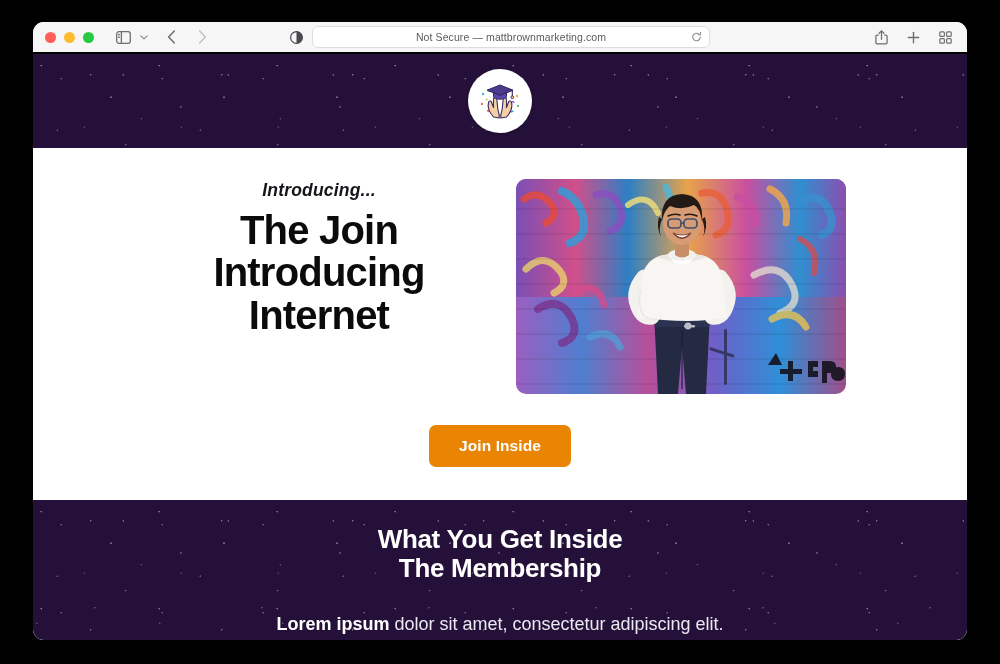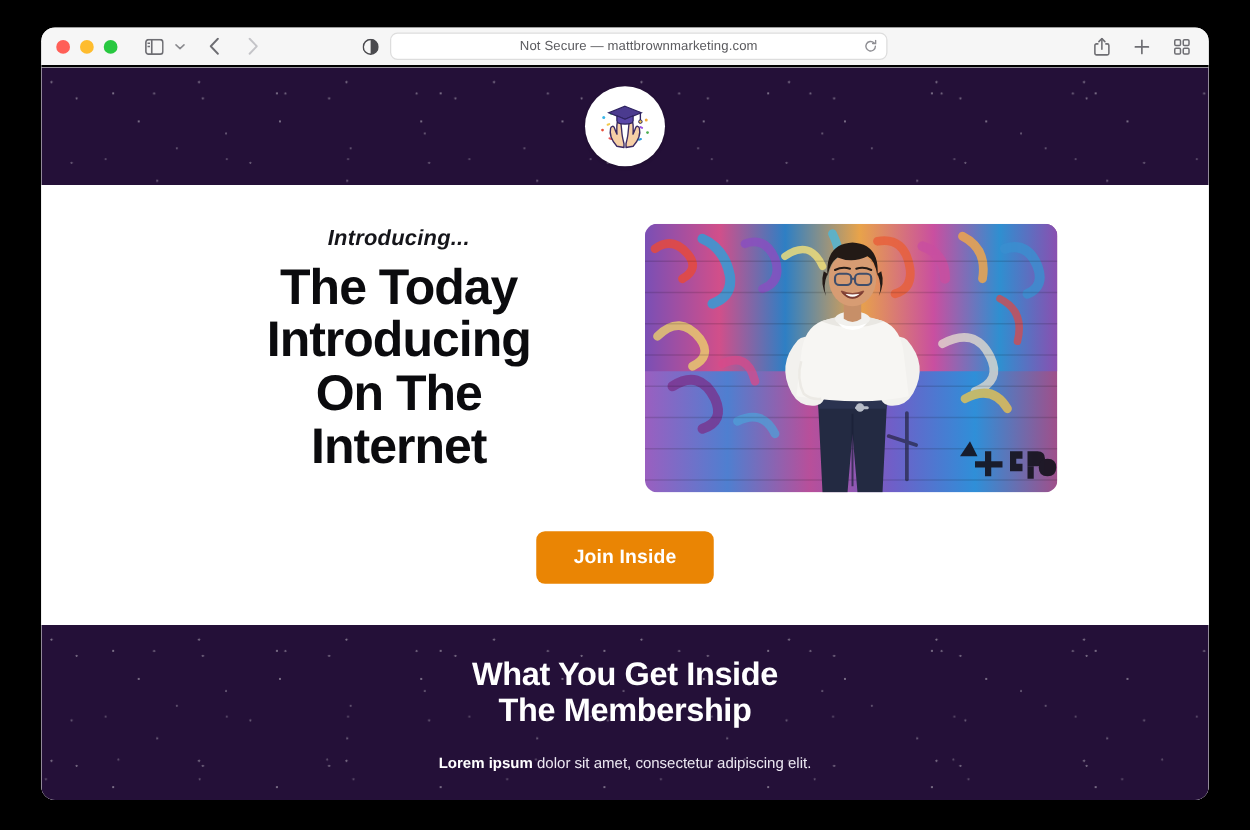--- a/index.html
+++ b/index.html
@@ -237,23 +237,23 @@
   .benefits-title {
     font-family: "Liberation Sans", sans-serif;
     font-size: 26px;
     line-height: 1.13;
     font-weight: 700;
     color: #ffffff;
     letter-spacing: -0.3px;
   }
 
   .benefits-body {
-    margin-top: 17px;
+    margin-top: 27px;
     font-family: "Liberation Sans", sans-serif;
-    font-size: 12px;
+    font-size: 18px;
     line-height: 1.55;
     color: #ece8f2;
   }
   .benefits-body b { font-weight: 700; color: #ffffff; }
 </style>
 </head>
 <body>
 
 <div class="browser-window">
 
@@ -361,23 +361,22 @@
         </svg>
       </div>
     </div>
 
     <div class="hero">
       <div class="hero-inner">
 
         <div class="hero-copy">
           <div class="introducing">Introducing...</div>
           <h1 class="headline">
-            <div>The Today</div>
+            <div>The Join</div>
             <div>Introducing</div>
-            <div>On The</div>
             <div>Internet</div>
           </h1>
         </div>
 
         <div class="hero-image" title="smiling-woman-in-white-sweatshirt-in-front-of-graffiti-wall">
           <svg viewBox="0 0 330 215" preserveAspectRatio="xMidYMid slice">
             <defs>
               <linearGradient id="wallTop" x1="0" y1="0" x2="1" y2="0">
                 <stop offset="0%" stop-color="#7a4fb5"></stop>
                 <stop offset="18%" stop-color="#d14f8a"></stop>

